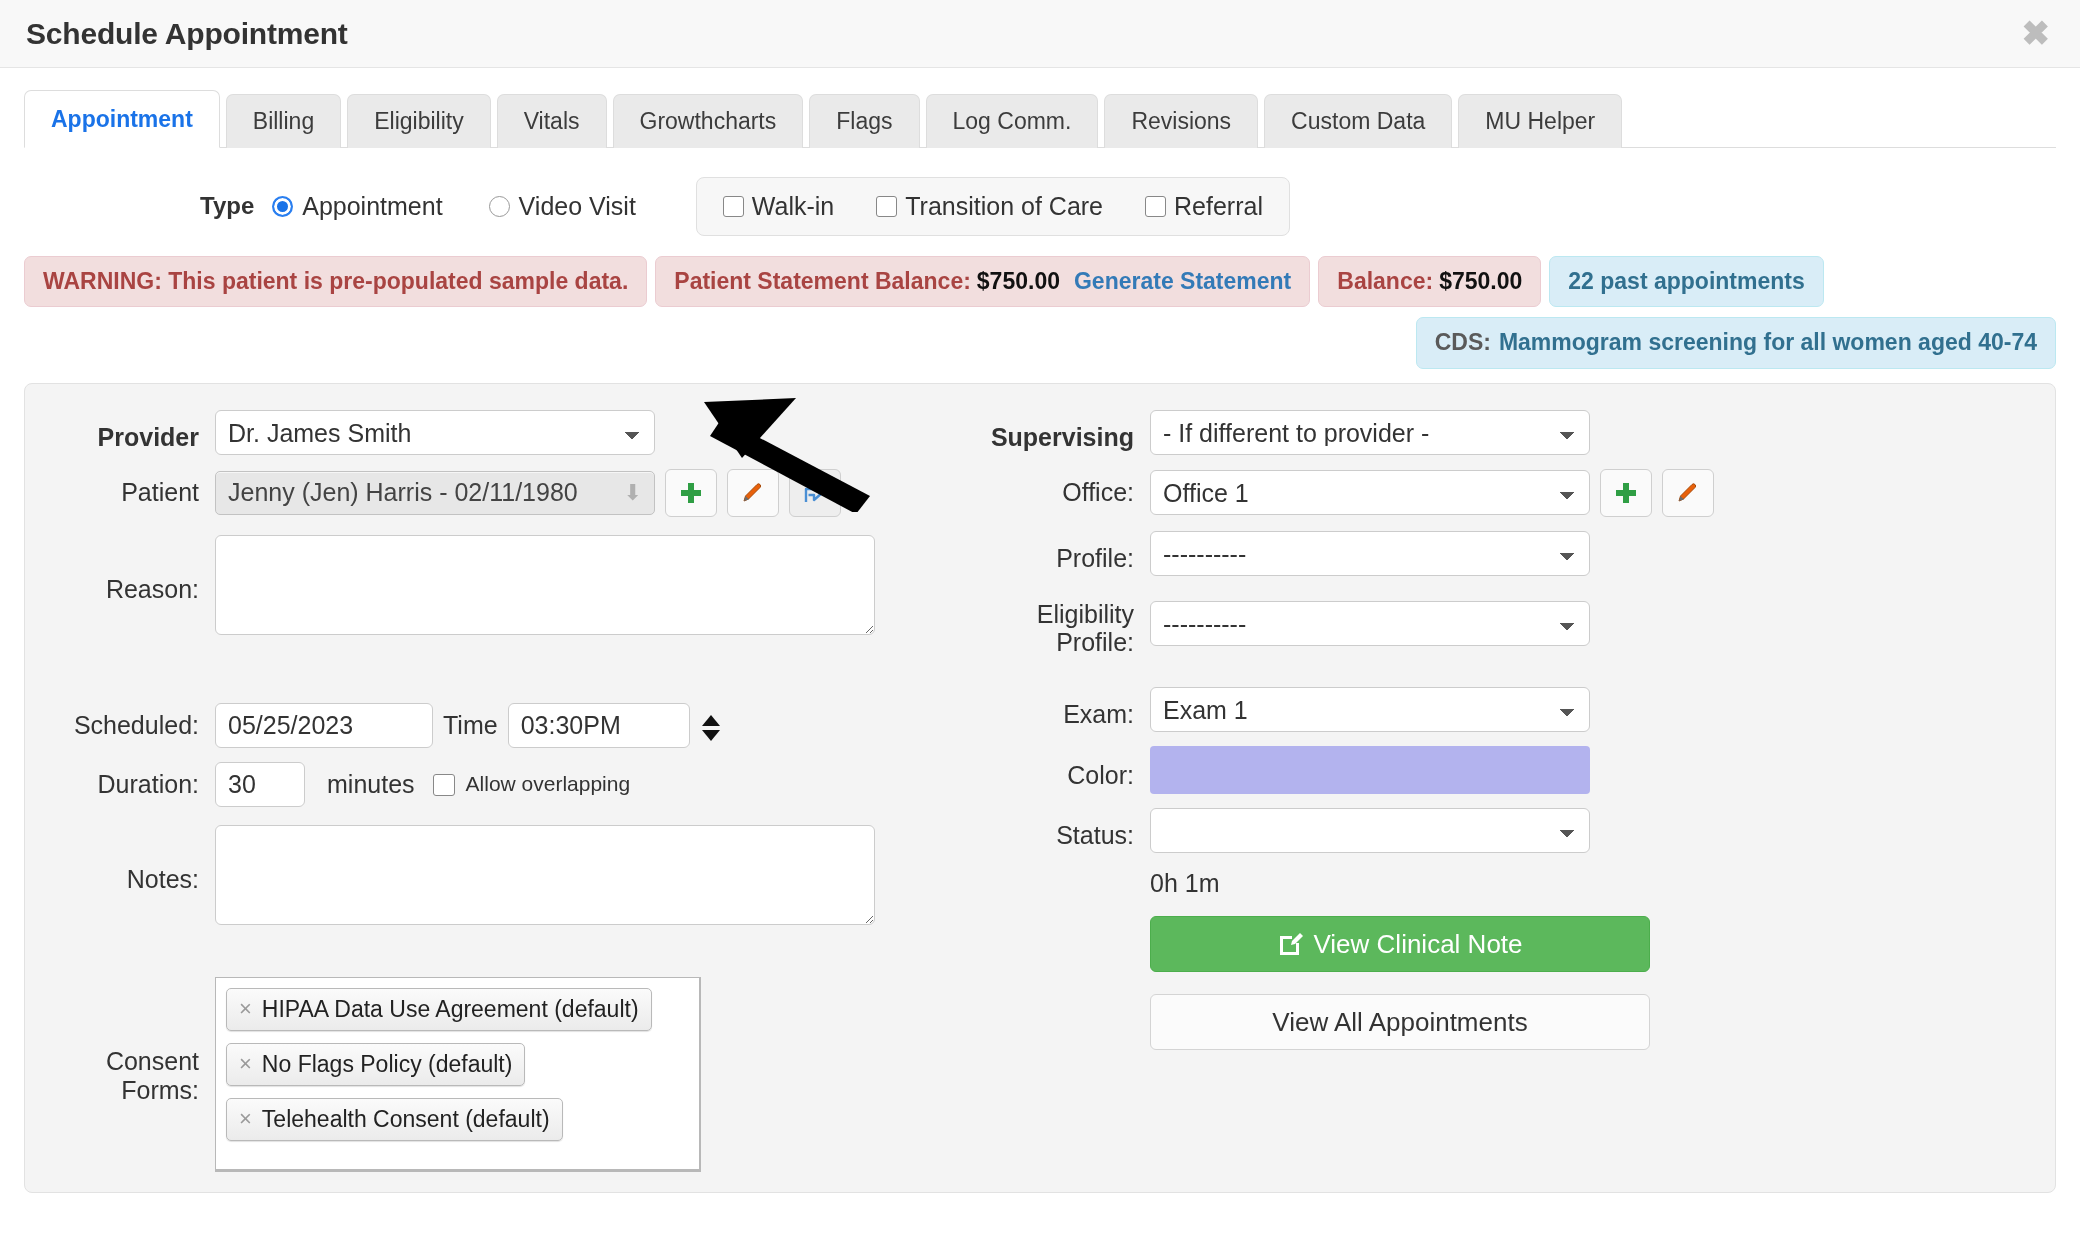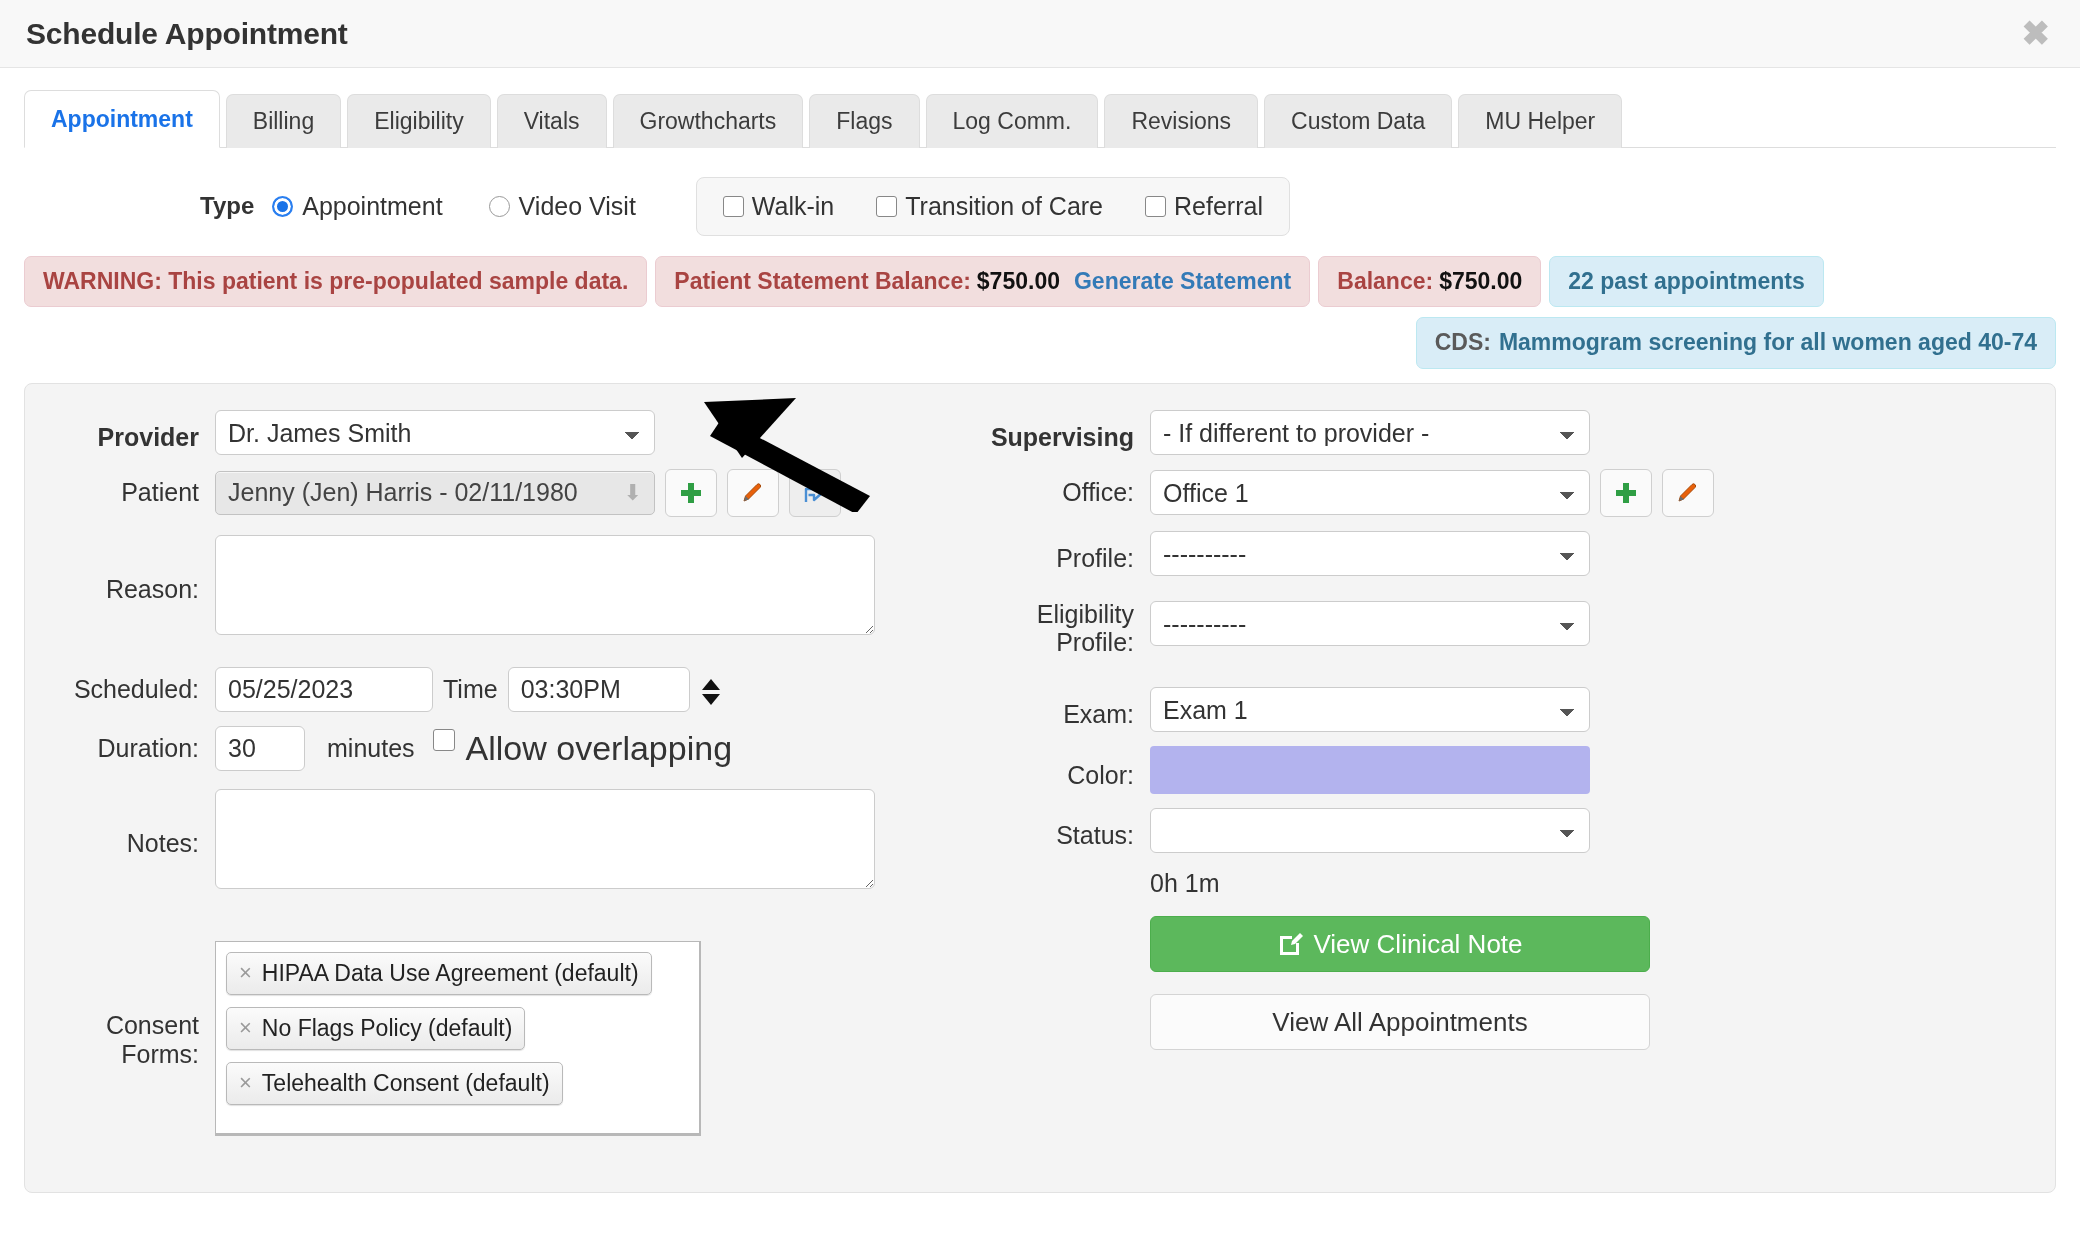--- a/index.html
+++ b/index.html
@@ -286,22 +286,22 @@
   .spinner .up, .spinner .dn {
     width: 0; height: 0;
     border-left: 9px solid transparent;
     border-right: 9px solid transparent;
   }
   .spinner .up { border-bottom: 11px solid #111; margin-bottom: 4px; }
   .spinner .dn { border-top: 11px solid #111; }
 
   .minutes-label { font-size: 25px; margin: 0 18px 0 22px; padding-top: 10px; }
   .overlap {
-    display: flex; align-items: flex-start;
-    font-size: 34px; padding-top: 9px; cursor: pointer;
+    display: flex; align-items: flex-end;
+    font-size: 21px; padding-top: 9px; cursor: pointer;
   }
   .overlap .cb {
     width: 22px; height: 22px;
     border: 1px solid #888; border-radius: 3px;
     background: #fff; margin-right: 11px; flex: none;
   }
 
   .consent-box {
     width: 486px;
     min-height: 160px;
@@ -475,21 +475,21 @@
           <path d="M4 21l1.5-5 3.5 3.5L4 21z" fill="#6b6b6b"></path>
         </svg>
       </div>
       <div class="iconbtn" style="background:#eeeeee;">
         <svg width="26" height="26" viewBox="0 0 26 26">
           <path d="M4 22V9h8V4l9 8-9 8v-5H6.5" fill="none" stroke="#4a8fd4" stroke-width="2.4" stroke-linejoin="round"></path>
         </svg>
       </div>
     </div>
 
-    <div class="frow" style="margin-bottom:32px;">
+    <div class="frow" style="margin-bottom:68px;">
       <div class="flab">Reason:</div>
       <textarea class="ctl" style="width: 660px; height: 100px;" value=""></textarea>
     </div>
 
     <div class="frow" style="align-items:center;">
       <div class="flab" style="padding-top:0;">Scheduled:</div>
       <input class="ctl" style="width: 218px;" value="05/25/2023">
       <span class="time-label" style="padding-top:0;">Time</span>
       <input class="ctl" style="width: 182px;" value="03:30PM">
       <span class="spinner">

